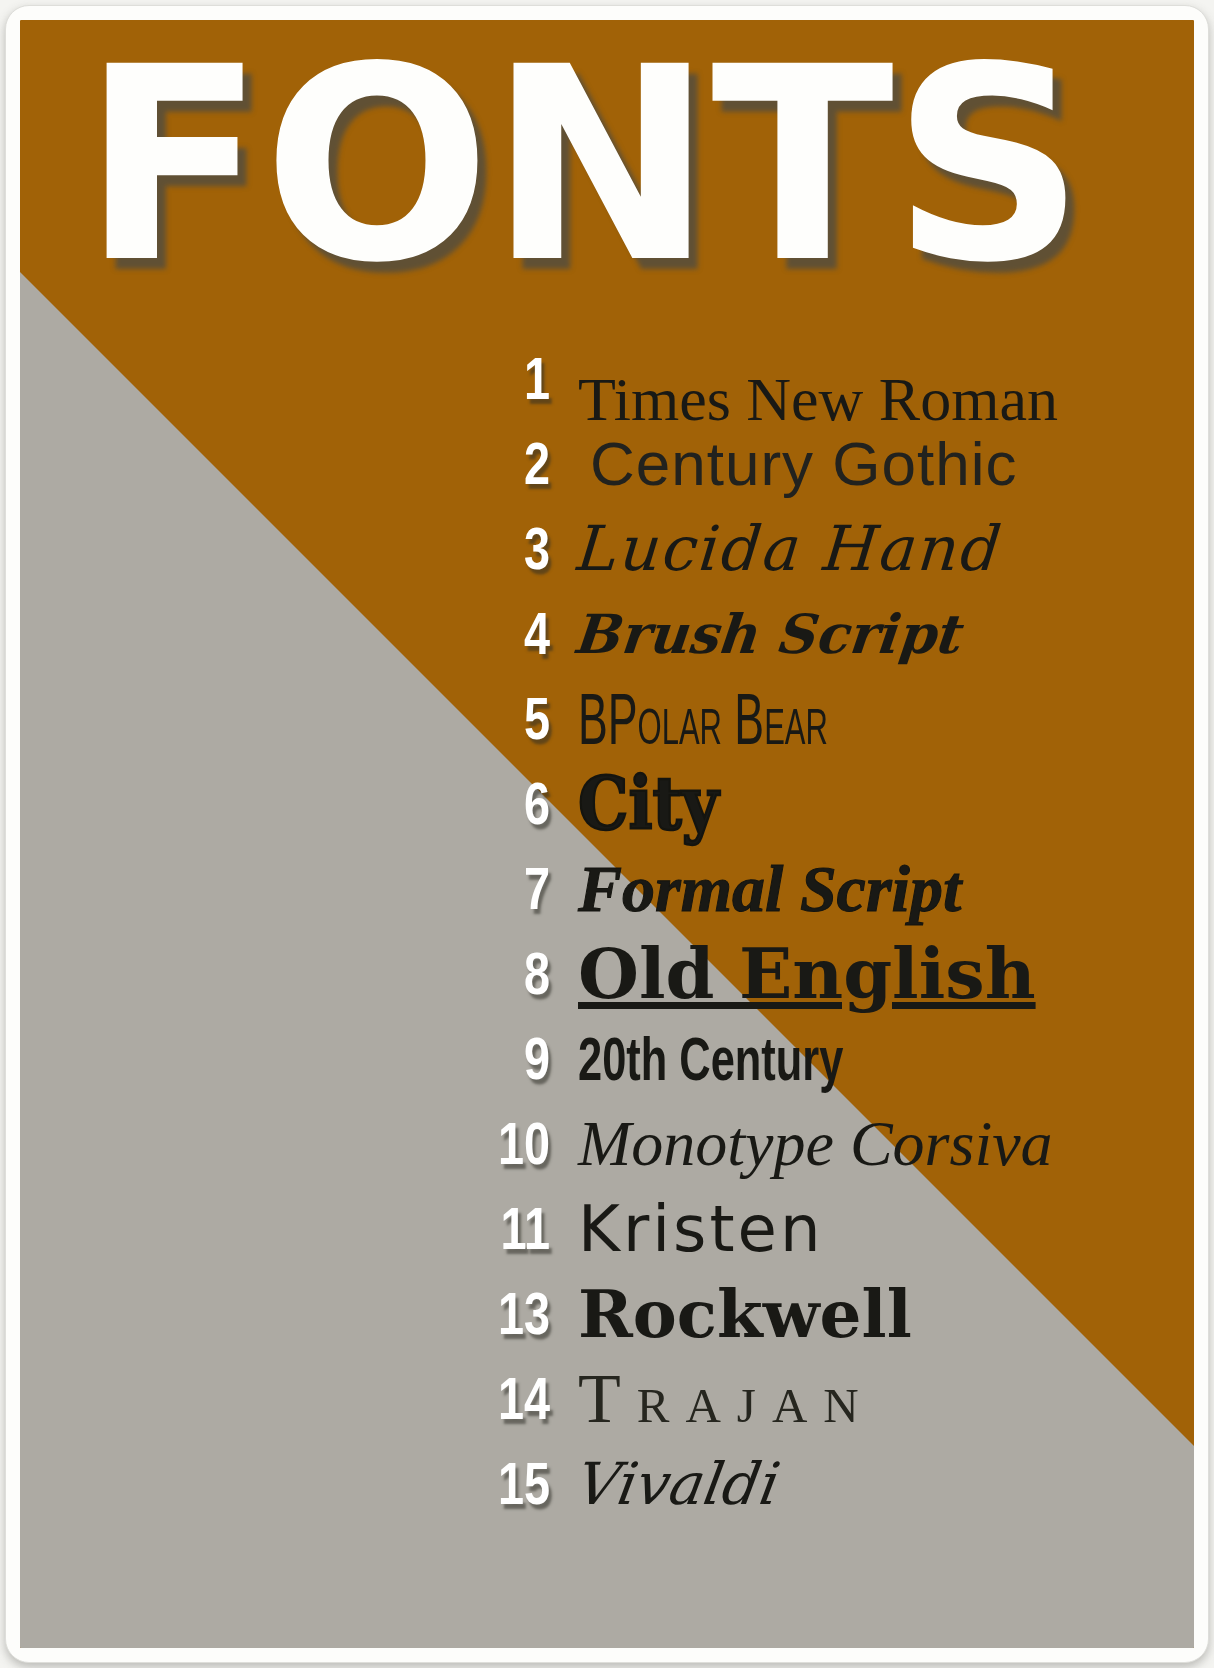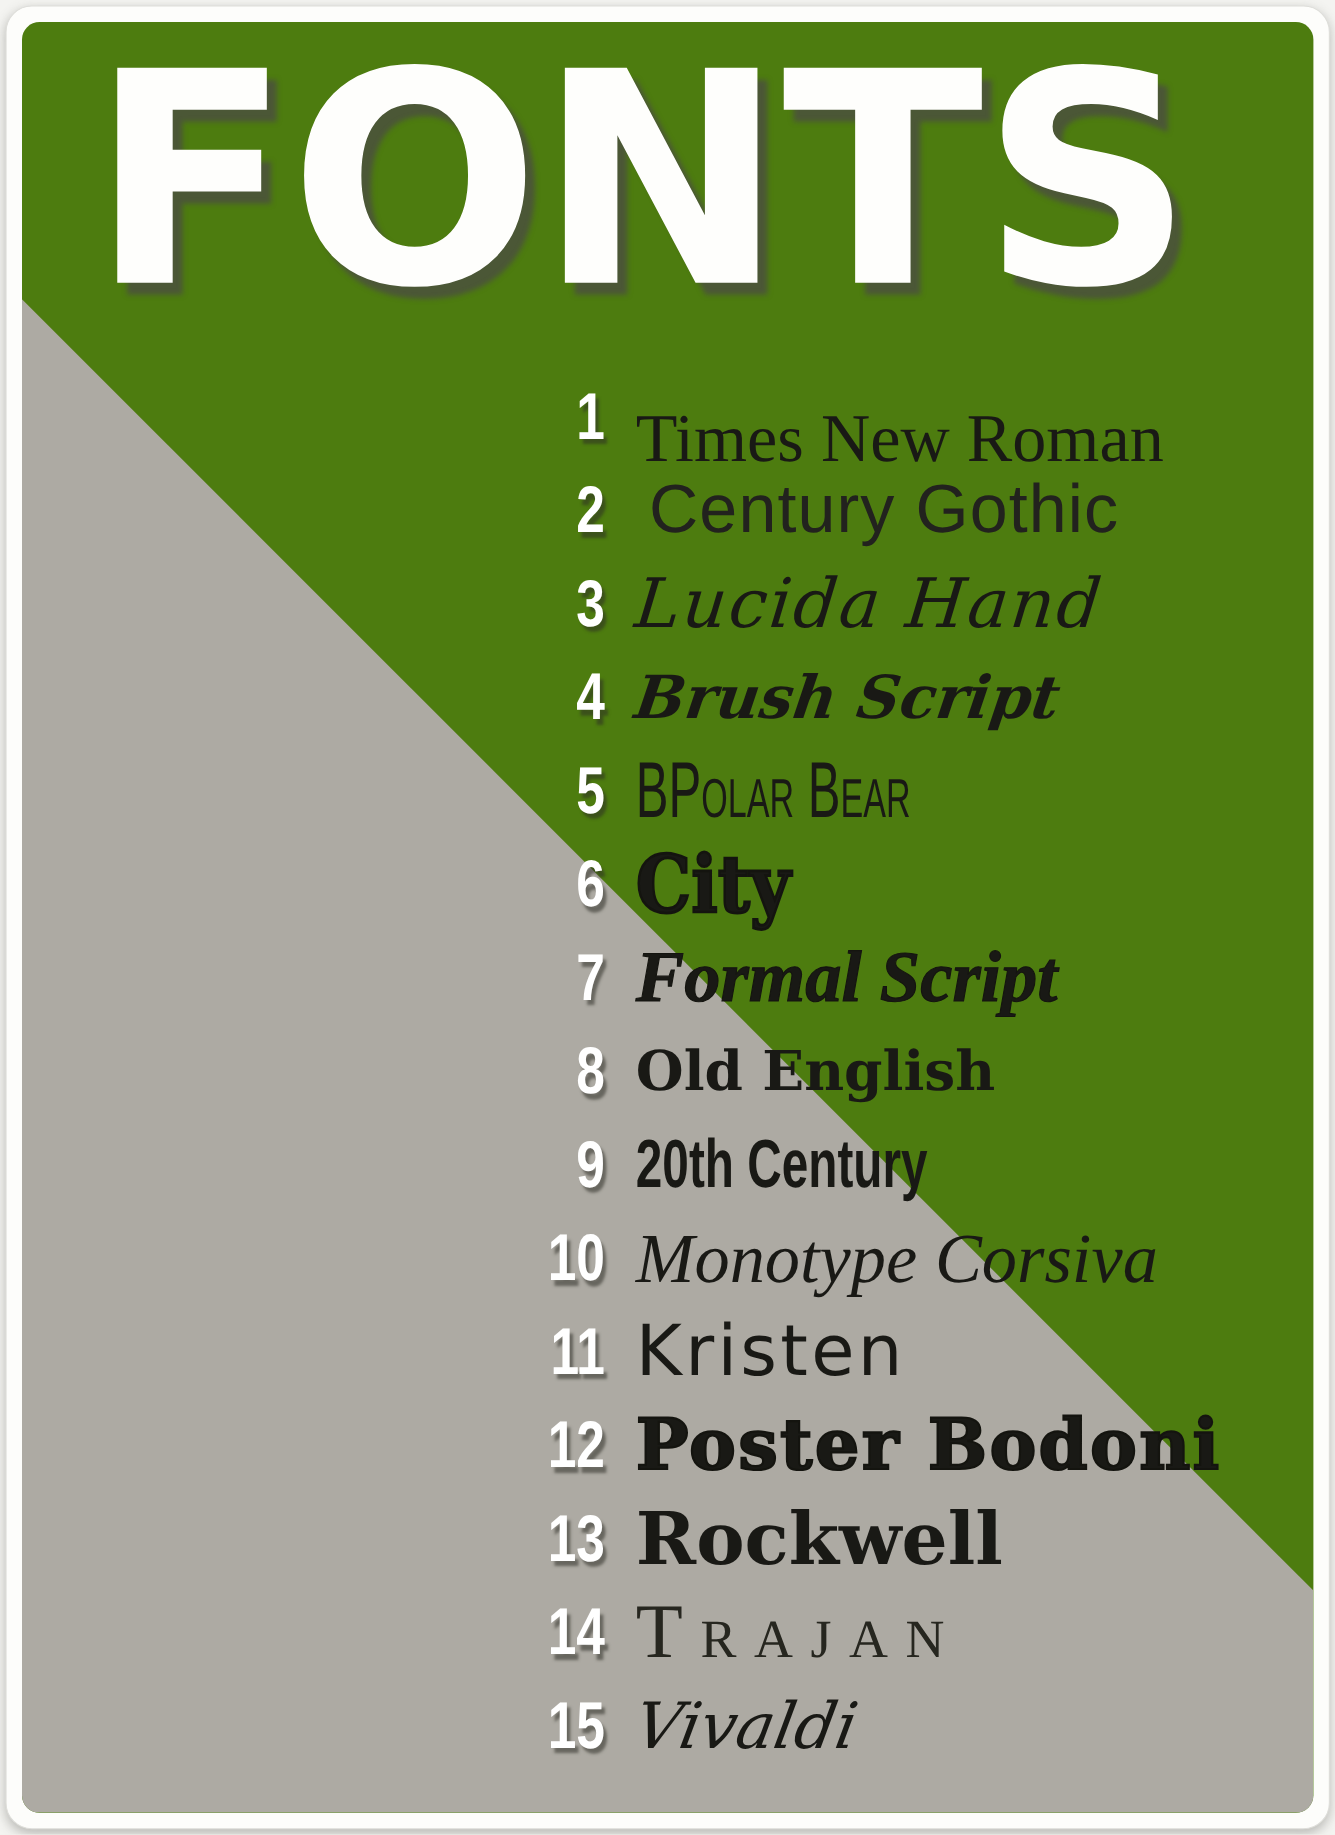--- a/index.html
+++ b/index.html
@@ -1,21 +1,21 @@
 <!DOCTYPE html>
 <html><head>
 <meta charset="utf-8">
 <style>
   html,body{margin:0;padding:0;background:#f4f4f1;}
   .page{position:relative;width:1214px;height:1668px;background:#f4f4f1;
         font-family:"Liberation Sans",sans-serif;overflow:hidden;}
   .card{position:absolute;left:5px;top:5px;right:5px;bottom:5px;background:#fdfdfb;
         border:1px solid #dededa;border-radius:24px;
         box-shadow:0 4px 10px rgba(80,80,75,.35);padding:14px;box-sizing:border-box;}
-  .canvas{position:relative;width:100%;height:100%;background:#4d7c0f;border-radius:16px;
+  .canvas{position:relative;width:100%;height:100%;background:#a16207;border-radius:1px;
           overflow:hidden;}
   
   .bg-lower{position:absolute;inset:0;background:#adaaa3;
             clip-path:polygon(0 252px,100% 1426px,100% 100%,0 100%);}
   .title{position:absolute;top:-10px;left:62px;margin:0;color:#fefefc;
          font-family:"DejaVu Sans",sans-serif;font-weight:bold;font-size:268px;
          letter-spacing:-2px;line-height:1.16;white-space:nowrap;
          text-shadow:9px 11px 5px rgba(75,75,68,.75);}
   .font-list{position:absolute;top:316px;left:0;right:0;margin:0;padding:0;list-style:none;}
   .row{display:flex;align-items:center;height:85px;}
@@ -30,21 +30,21 @@
   .f-lucida    {font-family:"DejaVu Serif",serif;font-style:italic;font-size:62px;
                 letter-spacing:2px;transform:skewX(-6deg);transform-origin:left center;}
   .f-brush     {font-family:"DejaVu Serif",serif;font-style:italic;font-weight:bold;font-size:54px;
                 transform:skewX(-8deg);transform-origin:left center;}
   .f-bpolar    {font-family:"Liberation Sans",sans-serif;font-variant:small-caps;font-size:72px;
                 transform:scaleX(.62);transform-origin:left center;}
   .f-city      {font-family:"DejaVu Serif",serif;font-weight:bold;font-size:72px;
                 transform:scaleX(.88);transform-origin:left center;-webkit-text-stroke:2.5px #14140f;}
   .f-formal    {font-family:"Liberation Serif",serif;font-style:italic;font-weight:bold;font-size:66px;text-align:right;
                 -webkit-text-stroke:1px #14140f;}
-  .f-oldeng    {font-family:"DejaVu Serif",serif;font-weight:bold;font-size:50px;}
+  .f-oldeng    {font-family:"DejaVu Serif",serif;font-weight:bold;font-size:70px;text-decoration:underline;}
   .f-20th      {font-family:"Liberation Sans",sans-serif;font-weight:bold;font-size:62px;
                 transform:scaleX(.7);transform-origin:left center;}
   .f-corsiva   {font-family:"Liberation Serif",serif;font-style:italic;font-size:64px;}
   .f-kristen   {font-family:"DejaVu Sans",sans-serif;font-size:64px;letter-spacing:3px;}
   .f-bodoni    {font-family:"DejaVu Serif",serif;font-weight:bold;font-size:64px;letter-spacing:2px;
                 -webkit-text-stroke:2px #14140f;}
   .f-rockwell  {font-family:"DejaVu Serif",serif;font-weight:bold;font-size:66px;}
   .f-trajan    {font-family:"Liberation Serif",serif;font-variant:small-caps;font-size:70px;
                 letter-spacing:16px;color:#26261f;}
   .f-vivaldi   {font-family:"DejaVu Serif",serif;font-style:italic;font-size:58px;
@@ -99,24 +99,20 @@
         </li>
         <li class="row">
           <span class="num">10</span>
           <span class="name f-corsiva">Monotype Corsiva</span>
         </li>
         <li class="row">
           <span class="num">11</span>
           <span class="name f-kristen">Kristen</span>
         </li>
         <li class="row">
-          <span class="num">12</span>
-          <span class="name f-bodoni">Poster Bodoni</span>
-        </li>
-        <li class="row">
           <span class="num">13</span>
           <span class="name f-rockwell">Rockwell</span>
         </li>
         <li class="row">
           <span class="num">14</span>
           <span class="name f-trajan">Trajan</span>
         </li>
         <li class="row">
           <span class="num">15</span>
           <span class="name f-vivaldi">Vivaldi</span>

